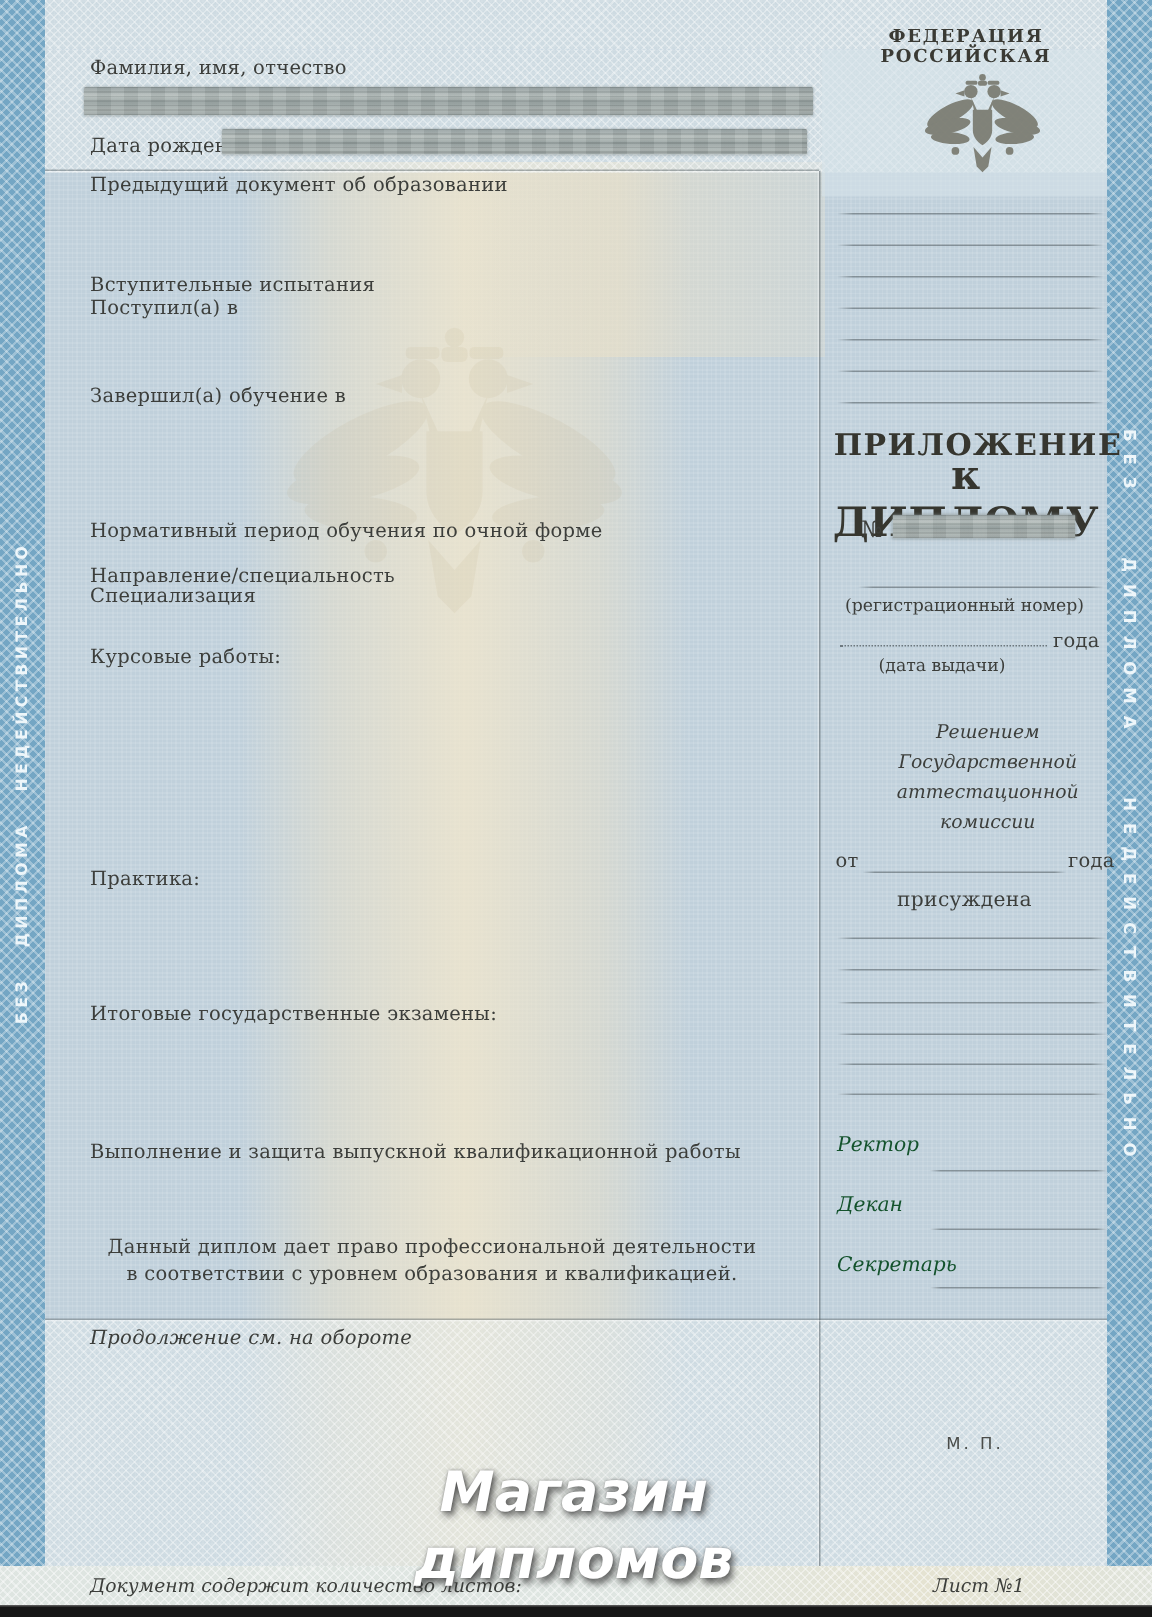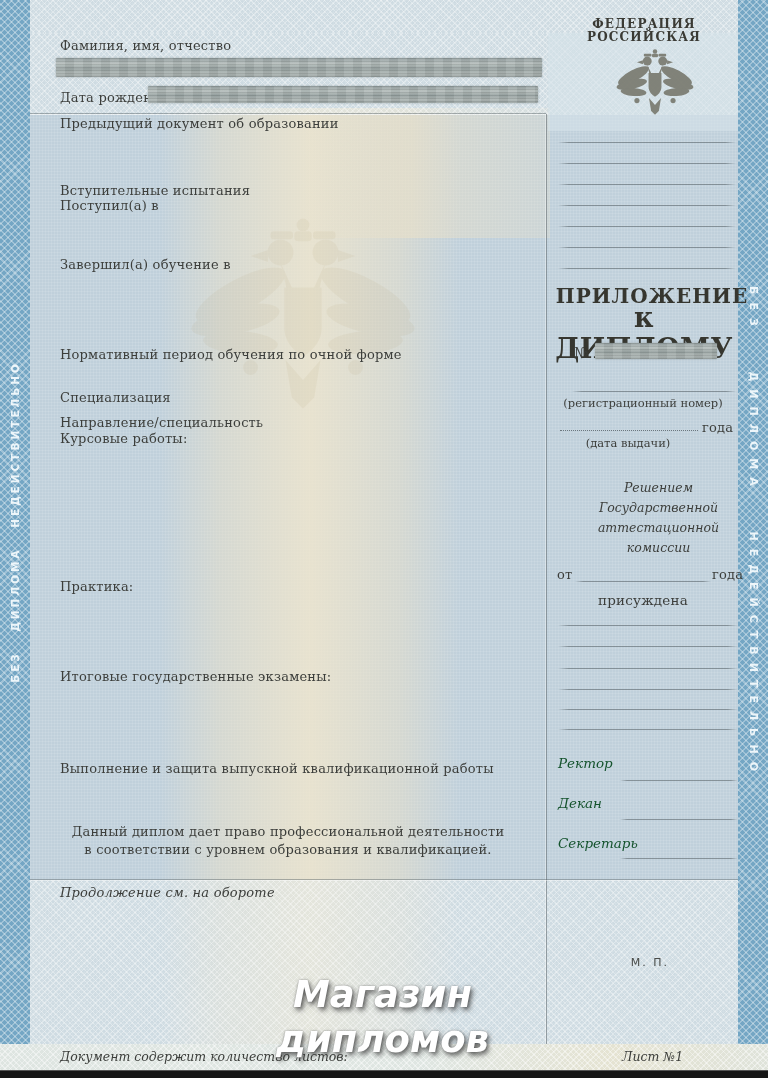--- a/index.html
+++ b/index.html
@@ -175,21 +175,21 @@
   <div class="abs lbl" style="left:60px;top:38px;">Фамилия, имя, отчество</div>
   <div class="abs bar" style="left:56px;top:58px;width:486px;height:19px;"></div>
   <div class="abs lbl" style="left:60px;top:90px;">Дата рождения</div>
   <div class="abs bar" style="left:148px;top:86px;width:390px;height:17px;"></div>
 
   <div class="abs lbl" style="left:60px;top:116px;">Предыдущий документ об образовании</div>
   <div class="abs lbl" style="left:60px;top:183px;">Вступительные испытания</div>
   <div class="abs lbl" style="left:60px;top:198px;">Поступил(а) в</div>
   <div class="abs lbl" style="left:60px;top:257px;">Завершил(а) обучение в</div>
   <div class="abs lbl" style="left:60px;top:347px;">Нормативный период обучения по очной форме</div>
-  <div class="abs lbl" style="left:60px;top:377px;margin-top:38px;">Направление/специальность</div>
+  <div class="abs lbl" style="left:60px;top:377px;">Направление/специальность</div>
   <div class="abs lbl" style="left:60px;top:390px;">Специализация</div>
   <div class="abs lbl" style="left:60px;top:431px;">Курсовые работы:</div>
   <div class="abs lbl" style="left:60px;top:579px;">Практика:</div>
   <div class="abs lbl" style="left:60px;top:669px;">Итоговые государственные экзамены:</div>
   <div class="abs lbl" style="left:60px;top:735px;margin-top:26px;">Выполнение и защита выпускной квалификационной работы</div>
 
   <div class="abs lbl ctr" style="left:30px;top:824px;width:516px;">Данный диплом дает право профессиональной деятельности</div>
   <div class="abs lbl ctr" style="left:30px;top:842px;width:516px;">в соответствии с уровнем образования и квалификацией.</div>
   <div class="abs lbl it" style="left:60px;top:885px;">Продолжение см. на обороте</div>
 

